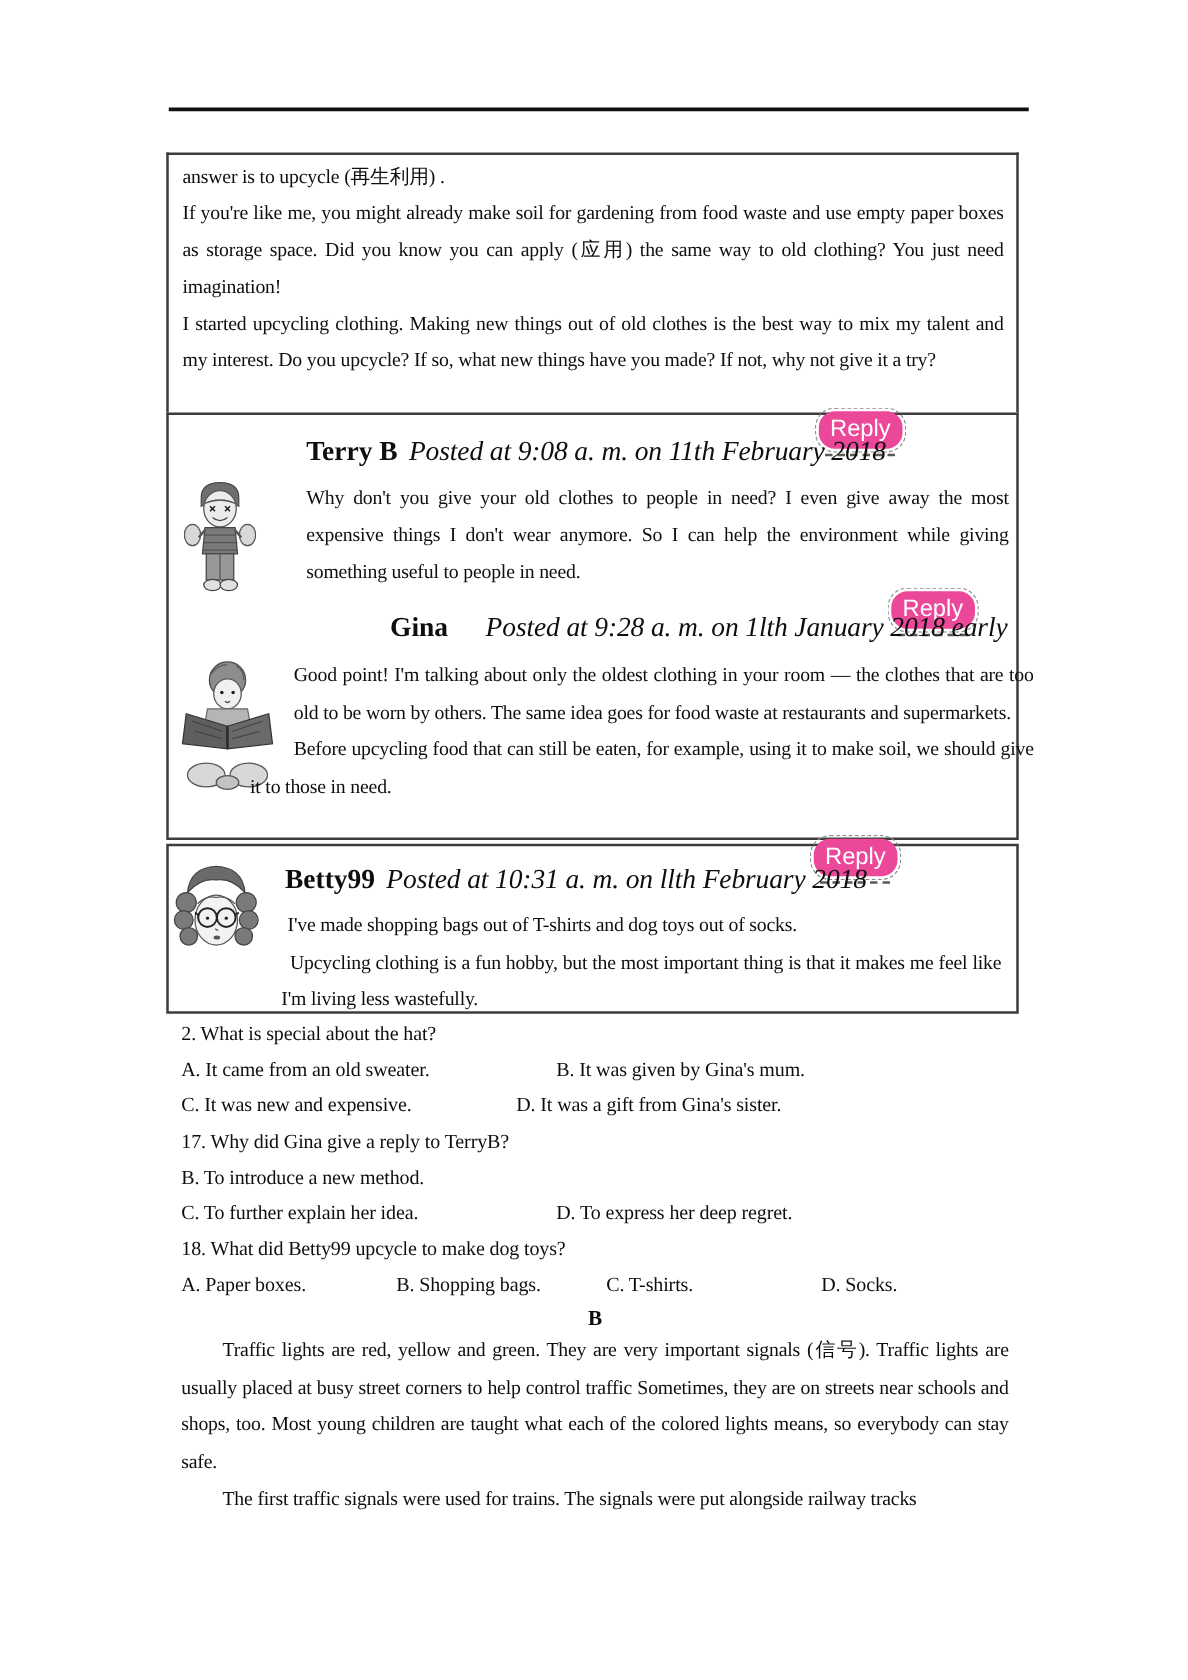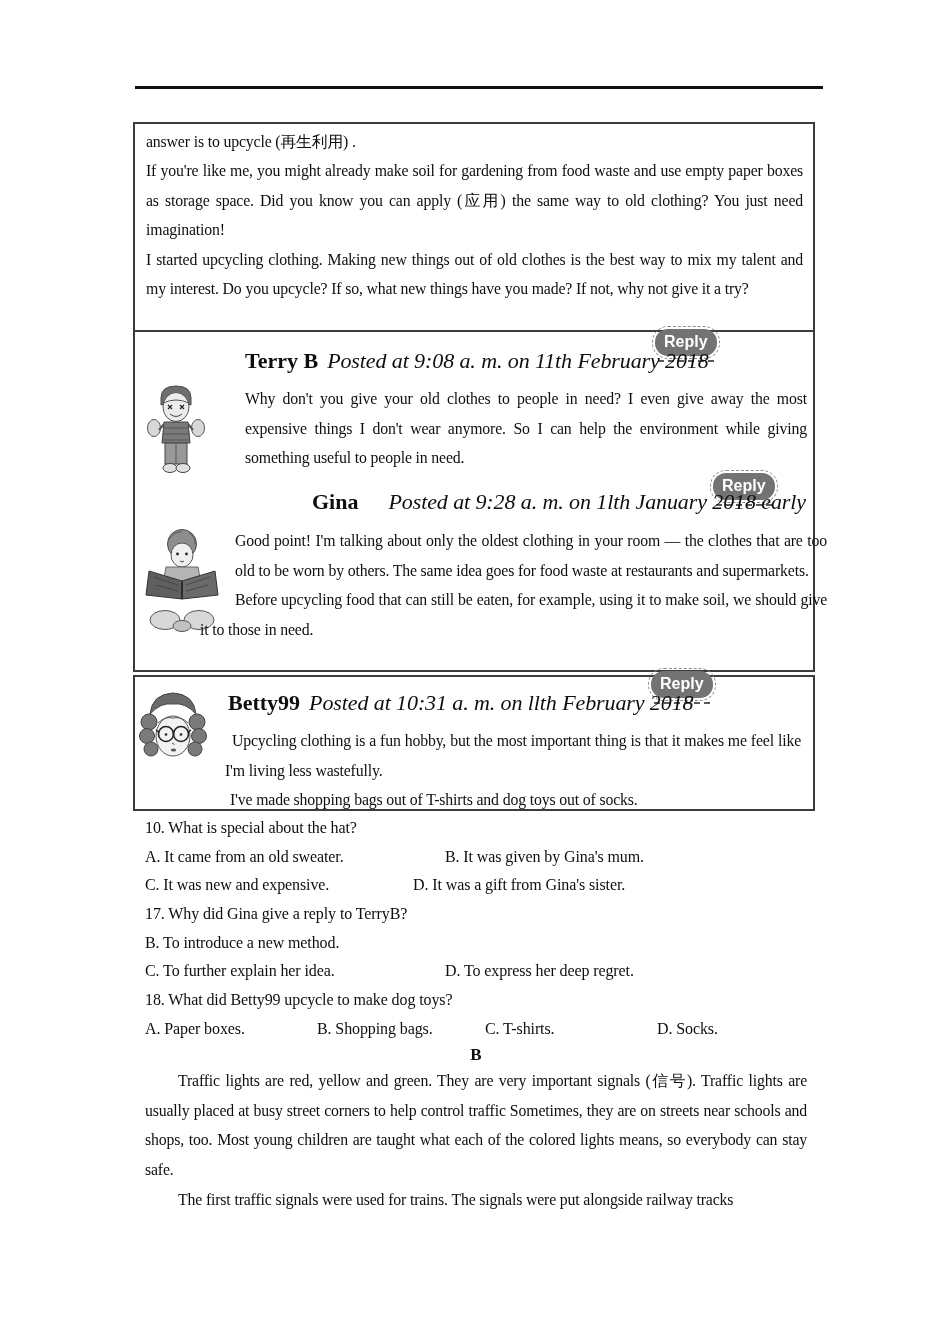--- a/index.html
+++ b/index.html
@@ -18,22 +18,22 @@
   .box1 p { margin:0; }
 
   .post-header { position:absolute; white-space:nowrap; font-size:22px; }
   .post-author { font-weight:bold; }
   .post-meta { font-style:italic; margin-left:9px; letter-spacing:-0.1px; }
   .post-meta.widegap { margin-left:30px; }
 
   .post-body { position:absolute; font-size:15.8px; letter-spacing:-0.15px; line-height:29.5px; text-align:justify; }
 
   .reply-btn { position:absolute; cursor:pointer; text-align:center; }
-  .reply-pill { display:inline-block; background:#737373; color:#ffffff;
-    font-family:"Liberation Sans", sans-serif; font-weight:bold; font-size:16px;
+  .reply-pill { display:inline-block; background:#ec4899; color:#ffffff;
+    font-family:"Liberation Sans", sans-serif; font-weight:normal; font-size:19px;
     line-height:1; padding:5px 9px 6px; border-radius:13px;
     outline:1.5px dashed #8d8d8d; outline-offset:2px; }
   .reply-btn::after { content:""; display:block; width:56px; margin:4px auto 0; border-top:2.2px dashed #5a5a5a; }
 
   .avatar { position:absolute; }
 
   .questions { position:absolute; left:145px; top:814px; width:664px; font-size:16px; letter-spacing:-0.1px; }
   .q-row { display:flex; height:28.7px; line-height:28.7px; white-space:nowrap; }
   .col300 { width:300px; } .col268 { width:268px; } .col172 { width:172px; } .col168 { width:168px; }
 
@@ -148,27 +148,27 @@
       <circle cx="43" cy="46.5" r="1.3" fill="#222"></circle>
       <path d="M34 55 L36.5 56.5" stroke="#555"></path>
       <ellipse cx="35.5" cy="62" rx="2.6" ry="1.6" fill="#555"></ellipse>
     </svg>
 
     <div class="post-header" style="left:93px; top:13px;">
       <span class="post-author">Betty99</span><span class="post-meta">Posted at 10:31 a. m. on llth February 2018</span>
     </div>
 
     <div class="betty-body-wrap">
+      <p class="post-body betty-p1" style="position:static; text-align:left;">I've made shopping bags out of T-shirts and dog toys out of socks.</p>
       <p class="post-body betty-p2" style="position:static;">Upcycling clothing is a fun hobby, but the most important thing is that it makes me feel like I'm living less wastefully.</p>
-      <p class="post-body betty-p1" style="position:static; text-align:left;">I've made shopping bags out of T-shirts and dog toys out of socks.</p>
     </div>
   </div>
 
   <div class="questions">
-    <div class="q-row">10. What is special about the hat?</div>
+    <div class="q-row">2. What is special about the hat?</div>
     <div class="q-row">
       <span class="col300">A. It came from an old sweater.</span>
       <span>B. It was given by Gina's mum.</span>
     </div>
     <div class="q-row">
       <span class="col268">C. It was new and expensive.</span>
       <span>D. It was a gift from Gina's sister.</span>
     </div>
     <div class="q-row">17. Why did Gina give a reply to TerryB?</div>
     <div class="q-row">

